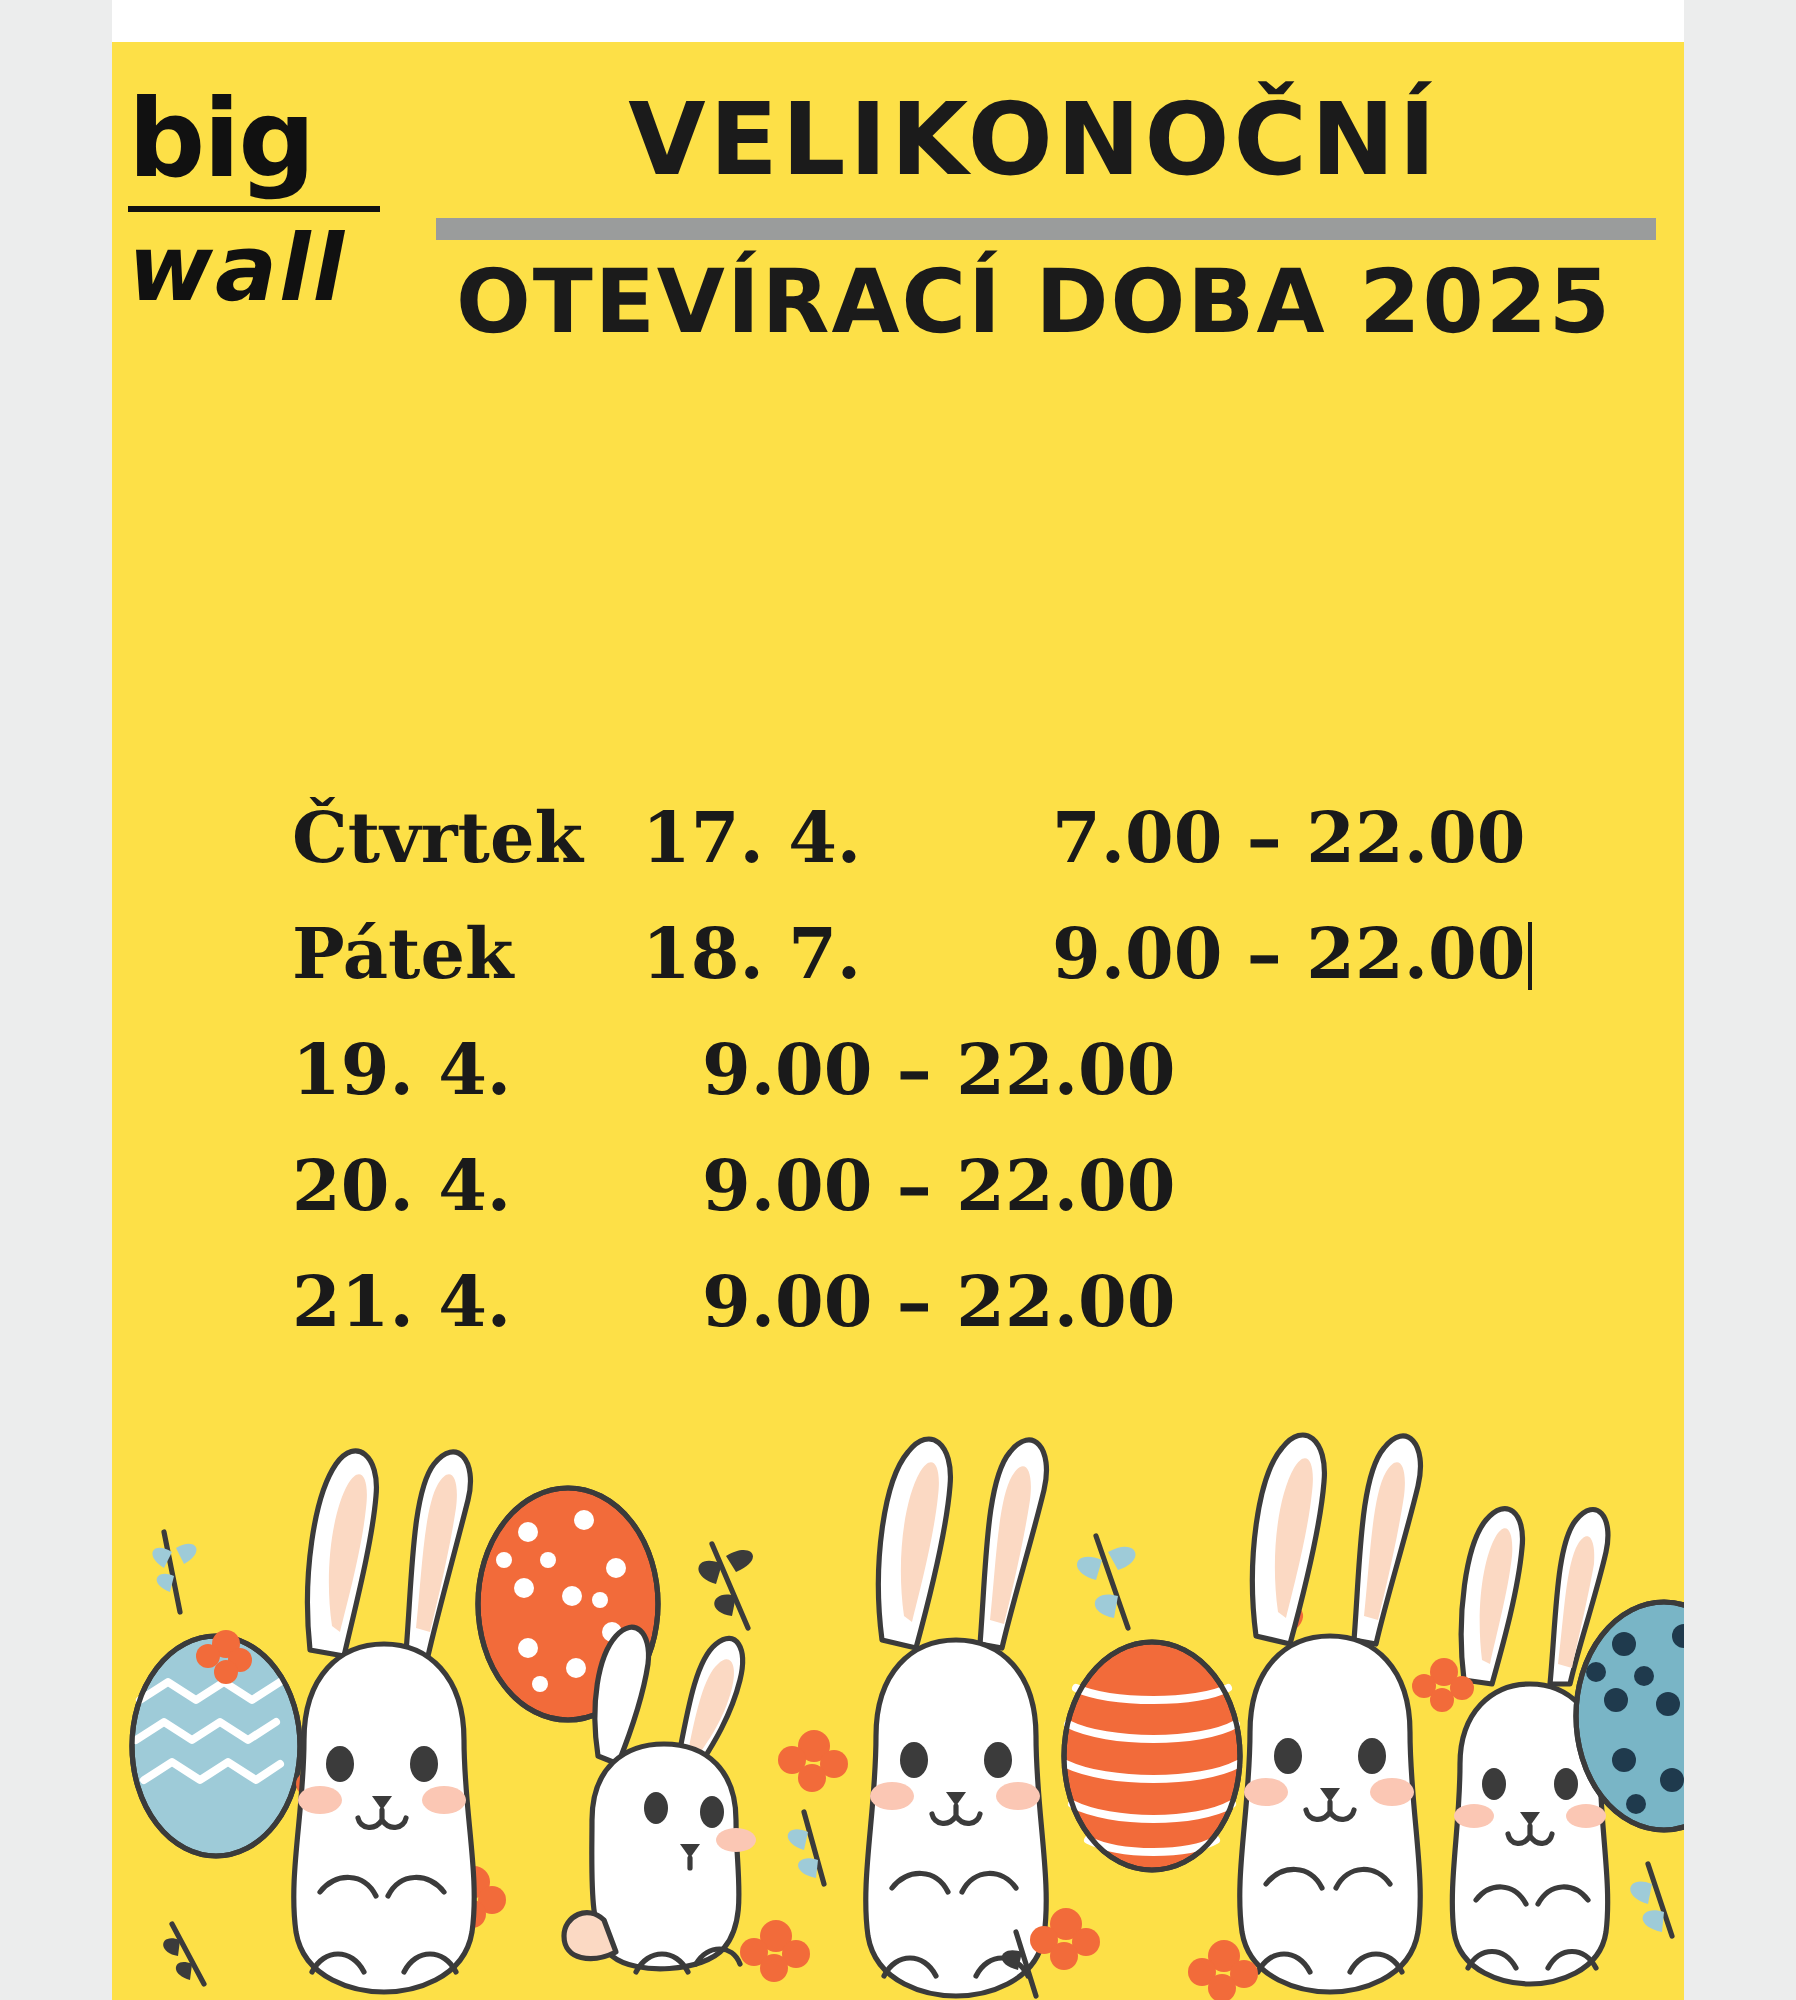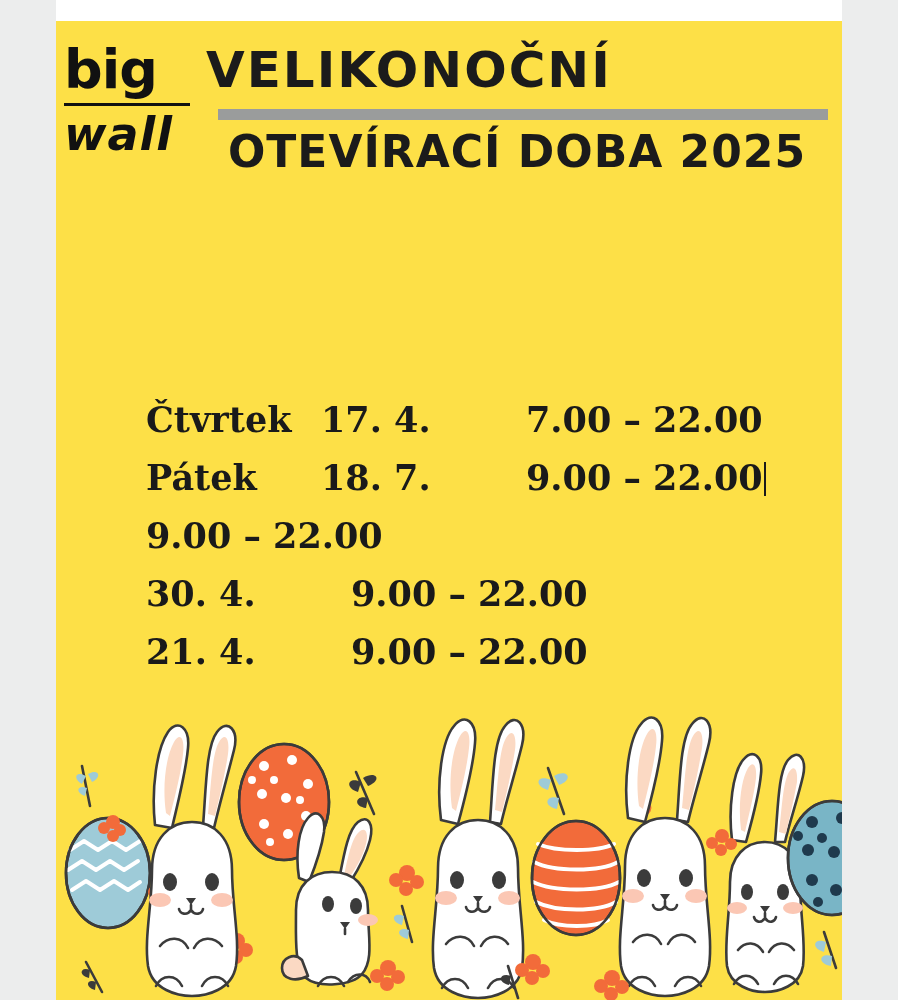--- a/index.html
+++ b/index.html
@@ -77,21 +77,21 @@
     display: block;
   }
 
   .title-block {
     position: absolute;
     left: 150px;
     right: 10px;
     top: 20px;
   }
   .title-line1 {
-    text-align: left;
+    text-align: center;
     font-weight: bold;
     font-size: 50px;
     letter-spacing: 2px;
     color: #1b1b1b;
     line-height: 58px;
     padding-right: 4px;
   }
   .title-bar-row {
     display: flex;
     align-items: center;
@@ -195,25 +195,26 @@
       <div class="cell-time">7.00 – 22.00</div>
     </div>
 
     <div class="hours-row">
       <div class="cell-day">Pátek</div>
       <div class="cell-date">18. 7.</div>
       <div class="cell-time"><span>9.00 – 22.00</span><span class="caret"></span></div>
     </div>
 
     <div class="hours-row">
+      <div class="cell-date">19. 4.</div>
       <div class="cell-time">9.00 – 22.00</div>
     </div>
 
     <div class="hours-row">
-      <div class="cell-date">30. 4.</div>
+      <div class="cell-date">20. 4.</div>
       <div class="cell-time">9.00 – 22.00</div>
     </div>
 
     <div class="hours-row">
       <div class="cell-date">21. 4.</div>
       <div class="cell-time">9.00 – 22.00</div>
     </div>
 
   </div>
 

